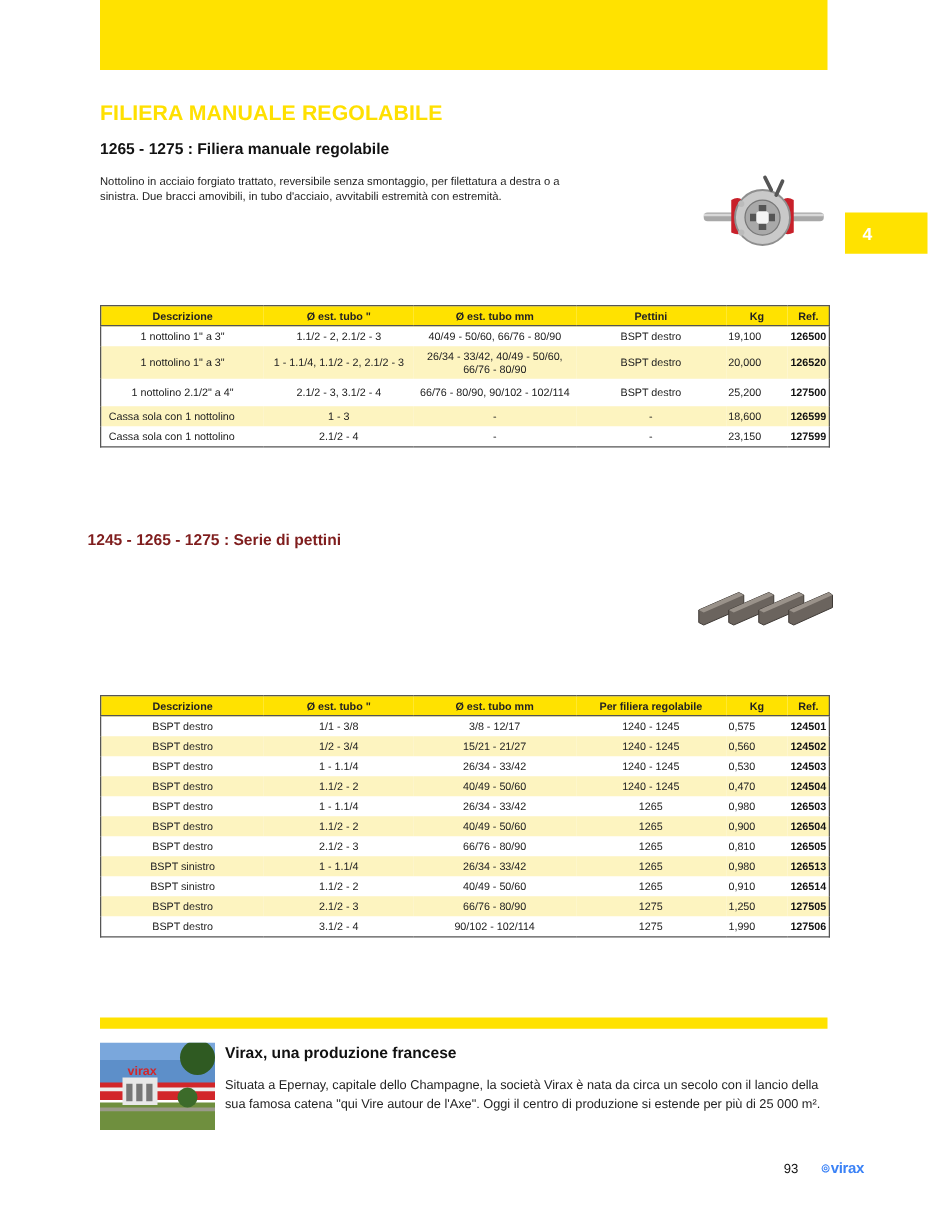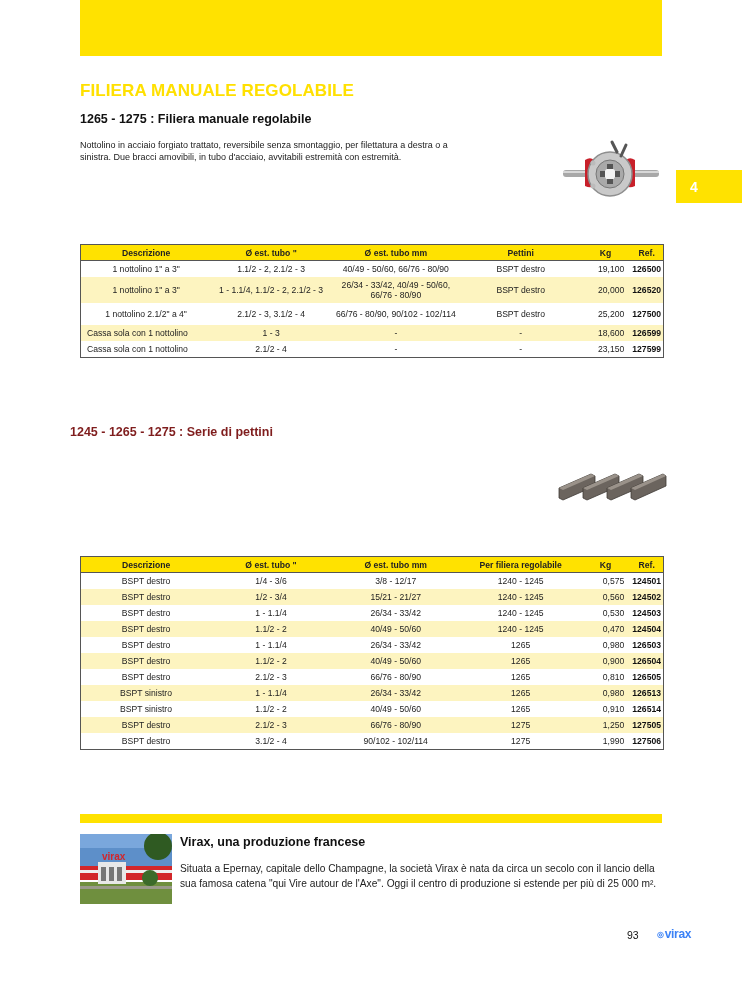--- a/index.html
+++ b/index.html
@@ -15,21 +15,21 @@
                  color: #fff; font-weight: bold; font-size: 14px; display: flex; align-items: center; padding-left: 14px; box-sizing: border-box; }
   .product-img { position: absolute; left: 555px; top: 130px; width: 110px; height: 75px; }
   .pettini-img { position: absolute; left: 555px; top: 460px; width: 112px; height: 50px; }
 
   table.spec { position: absolute; left: 80px; border-collapse: collapse; width: 584px;
                border: 1px solid #555; font-size: 8.6px; color: #222; }
   table.spec th { background: #ffe200; font-weight: bold; color: #222; height: 15px; padding: 0 2px; text-align: center; border-bottom: 1px solid #555; margin-left: 12px; }
   table.spec td { text-align: center; padding: 0 2px; height: 16px; line-height: 10px; }
   table.spec tr.alt td { background: #fdf4c0; }
   table.spec td.ref { font-weight: bold; color: #111; }
-  table.spec td.kg { text-align: right; padding-right: 6px; }
+  table.spec td.kg { text-align: left; padding-right: 6px; }
   #t1 { top: 244px; }
   #t2 { top: 556px; }
   #t2 td { height: 16px; }
   .sub2 { position: absolute; left: 70px; top: 425px; font-size: 12.5px; font-weight: bold; color: #7f1d1d; }
 
   .bottom-band { position: absolute; left: 80px; top: 814px; width: 582px; height: 9px; background: #ffe200; }
   .factory-img { position: absolute; left: 80px; top: 834px; width: 92px; height: 70px; overflow: hidden; }
   .virax-heading { position: absolute; left: 180px; top: 835px; font-size: 12.5px; font-weight: bold; color: #111; }
   .virax-text { position: absolute; left: 180px; top: 862px; width: 490px; font-size: 10.2px; line-height: 14.5px; color: #222; }
   .page-number { position: absolute; left: 627px; top: 929px; font-size: 10.5px; color: #111; }
@@ -153,21 +153,21 @@
       <th style="width:118px">Ø est. tubo "</th>
       <th style="width:128px">Ø est. tubo mm</th>
       <th style="width:118px">Per filiera regolabile</th>
       <th style="width:46px">Kg</th>
       <th>Ref.</th>
     </tr>
   </thead>
   <tbody id="t2-body">
       <tr>
         <td>BSPT destro</td>
-        <td>1/4 - 3/6</td>
+        <td>1/1 - 3/8</td>
         <td>3/8 - 12/17</td>
         <td>1240 - 1245</td>
         <td class="kg">0,575</td>
         <td class="ref">124501</td>
       </tr>
       <tr class="alt">
         <td>BSPT destro</td>
         <td>1/2 - 3/4</td>
         <td>15/21 - 21/27</td>
         <td>1240 - 1245</td>

